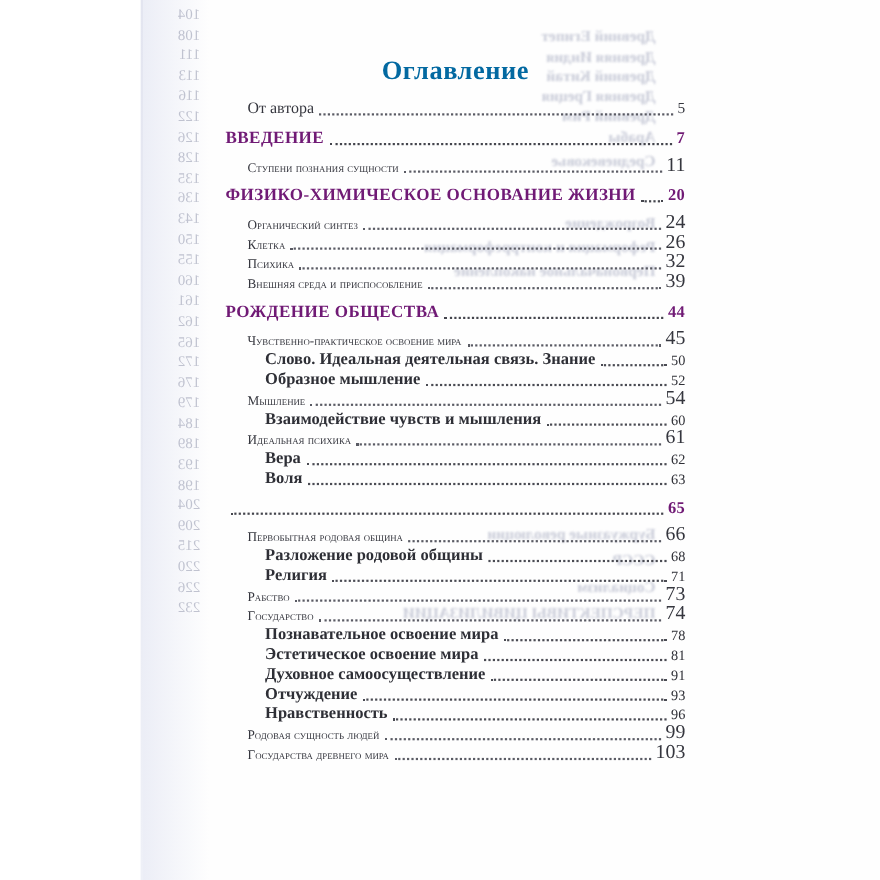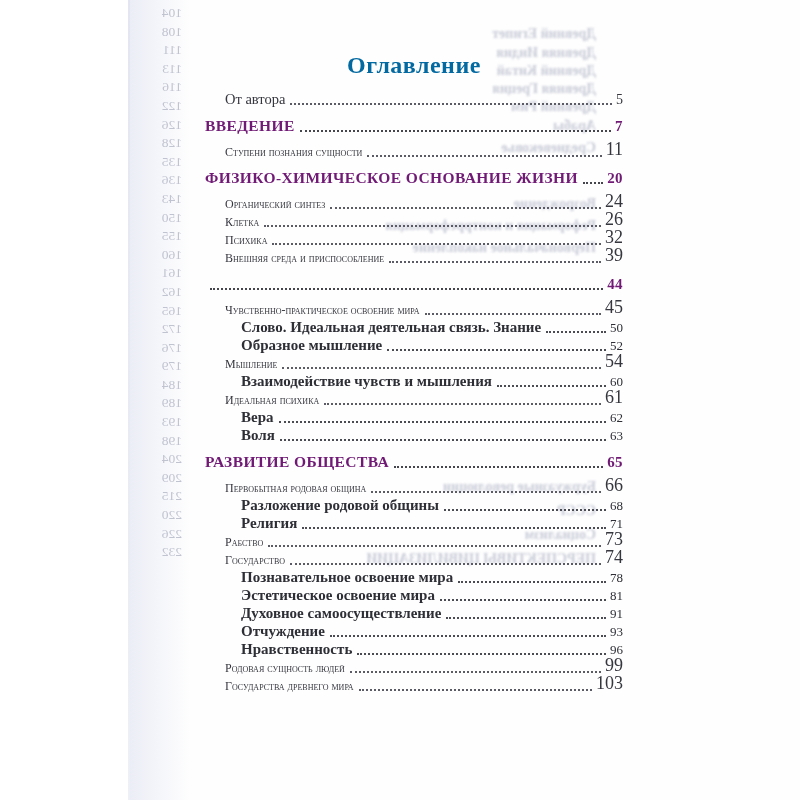--- a/index.html
+++ b/index.html
@@ -160,20 +160,21 @@
           <span class="lbl">Психика</span>
           <span class="dots"></span>
           <span class="num">32</span>
         </div>
         <div class="row section">
           <span class="lbl">Внешняя среда и приспособление</span>
           <span class="dots"></span>
           <span class="num">39</span>
         </div>
         <div class="row chapter">
+          <span class="lbl">РОЖДЕНИЕ ОБЩЕСТВА</span>
           <span class="dots"></span>
           <span class="num">44</span>
         </div>
         <div class="row section">
           <span class="lbl">Чувственно-практическое освоение мира</span>
           <span class="dots"></span>
           <span class="num">45</span>
         </div>
         <div class="row sub">
           <span class="lbl">Слово. Идеальная деятельная связь. Знание</span>
@@ -204,21 +205,20 @@
           <span class="lbl">Вера</span>
           <span class="dots"></span>
           <span class="num">62</span>
         </div>
         <div class="row sub">
           <span class="lbl">Воля</span>
           <span class="dots"></span>
           <span class="num">63</span>
         </div>
         <div class="row chapter">
-          <span class="lbl">РАЗВИТИЕ ОБЩЕСТВА</span>
           <span class="dots"></span>
           <span class="num">65</span>
         </div>
         <div class="row section">
           <span class="lbl">Первобытная родовая община</span>
           <span class="dots"></span>
           <span class="num">66</span>
         </div>
         <div class="row sub">
           <span class="lbl">Разложение родовой общины</span>

